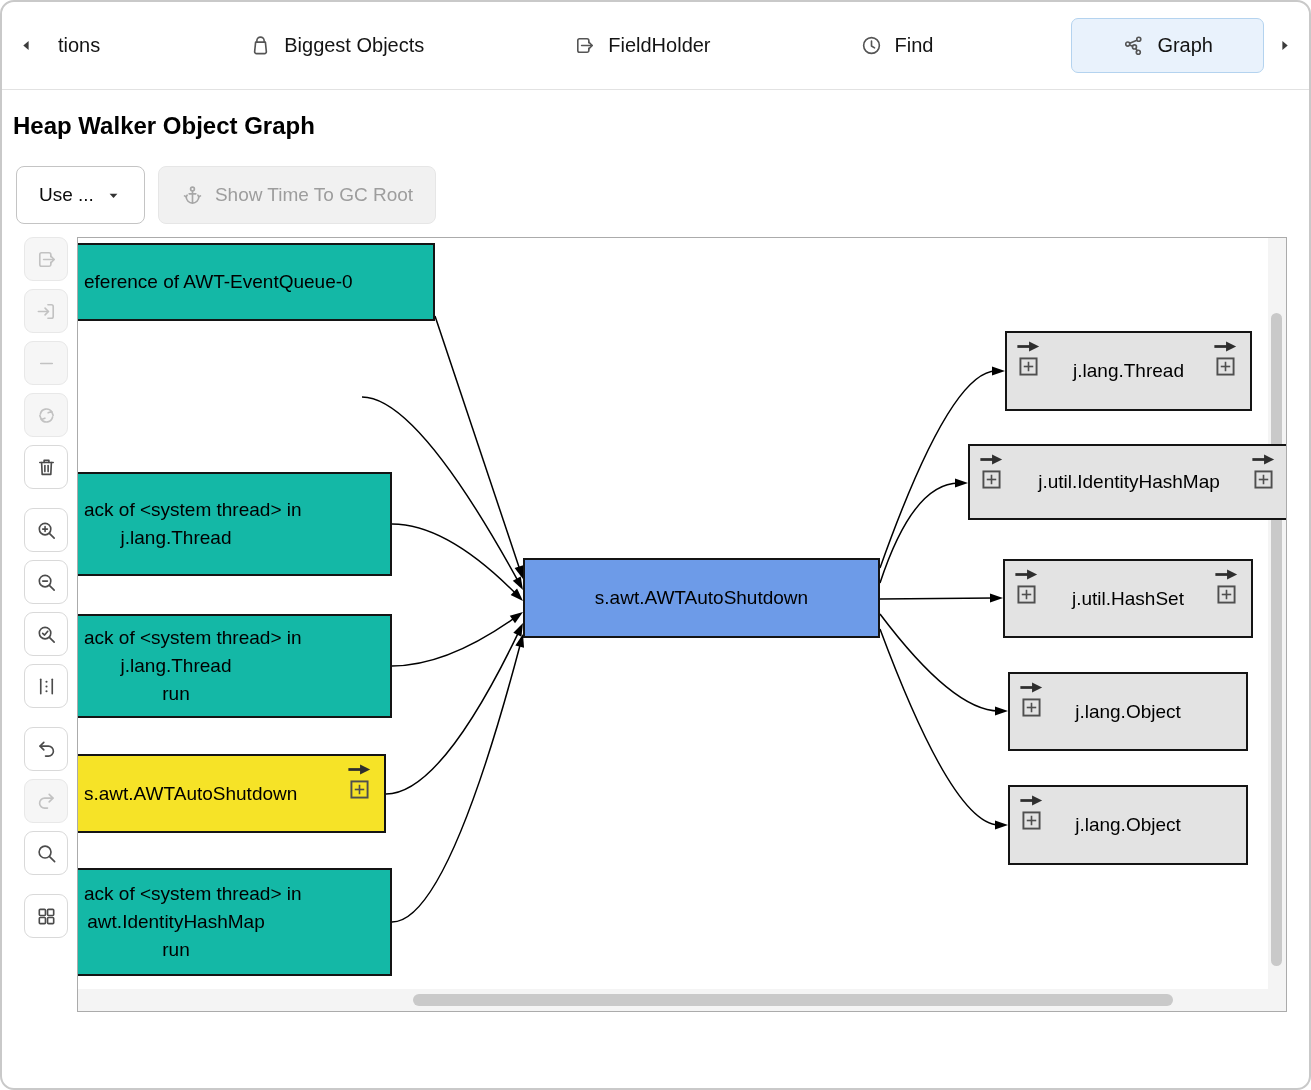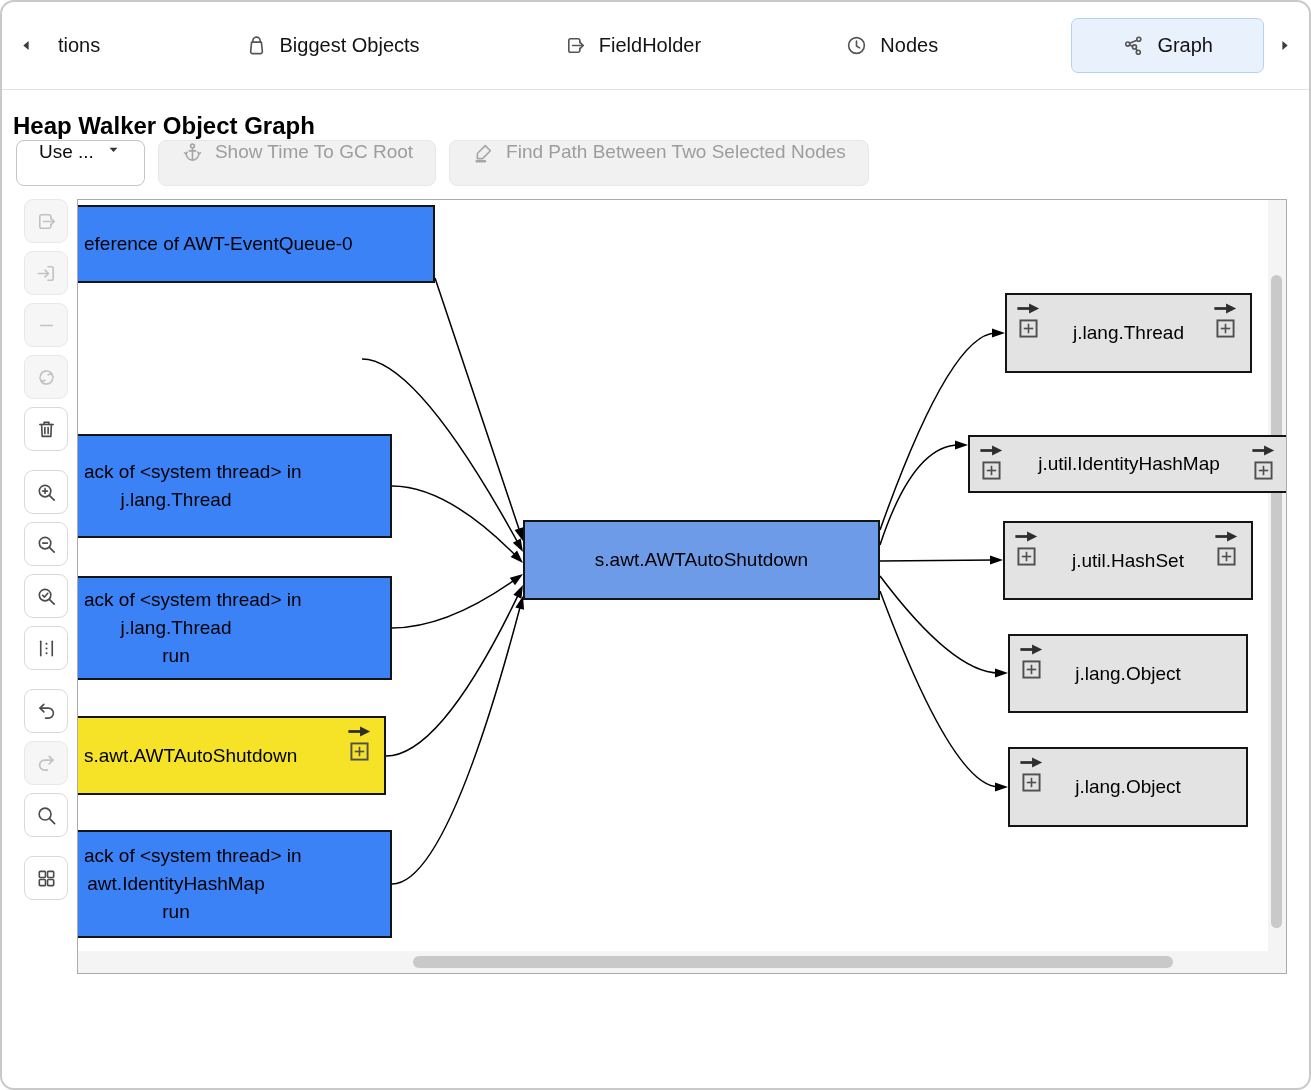--- a/index.html
+++ b/index.html
@@ -14,43 +14,43 @@
     height:88px;display:flex;align-items:center;justify-content:space-between;
     padding:4px 14px;border-bottom:1px solid #e2e2e2;font-size:20px;text-align:right;
   }
   .tab-group{display:flex;align-items:center;gap:10px;}
   .tab{display:flex;align-items:center;gap:12px;padding:14px 10px;border:1px solid transparent;border-radius:7px;color:#141414;white-space:nowrap;}
   .tab .ticon{color:#555;display:flex;}
   .tab.selected{background:#e9f2fc;border:1px solid #b4d3ef;padding:15px 50px;}
   .tab-scroll{border:none;background:none;padding:2px;color:#3c3c3c;display:flex;align-items:center;}
   
   .main{padding:0 11px;}
-  .page-title{font-size:24px;font-weight:700;margin:22px 0 0 0;color:#000;}
+  .page-title{font-size:24px;font-weight:700;margin:22px 0 26px 0;color:#000;}
   .page-desc{font-size:19.5px;line-height:31px;color:#1c1c1c;margin:0 0 22px 0;white-space:pre-line;}
   
   .action-row{display:flex;gap:13px;margin:0 0 13px 3px;}
-  .btn{height:46px;display:inline-flex;align-items:flex-start;gap:11px;padding:0 22px;
+  .btn{height:58px;display:inline-flex;align-items:center;gap:11px;padding:0 22px;
        border-radius:8px;font-size:19px;font-family:"Liberation Sans",sans-serif;}
   .btn-use{background:#fff;border:1px solid #c4c4c4;color:#0c0c0c;}
   .btn-disabled{background:#f1f1f1;border:1px solid #e6e6e6;color:#9d9d9d;}
   .btn .bicon{display:flex;color:#a6a6a6;}
   .btn-use .bicon{color:#333;}
   
   .graph-row{display:flex;gap:9px;padding:0 11px;}
   .tool-col{width:44px;display:flex;flex-direction:column;}
   .tool-btn{width:44px;height:44px;border-radius:9px;border:1px solid #d9d9d9;background:#fff;
             display:flex;align-items:center;justify-content:center;color:#4b4b4b;margin-bottom:8px;padding:0;}
   .tool-btn.disabled{color:#c2c2c2;background:#f6f6f6;border-color:#e8e8e8;}
   .tool-btn.group-start{margin-top:11px;}
   
   .canvas{position:relative;width:1232px;height:775px;border:1px solid #ababab;background:#fff;overflow:hidden;}
   #edge-layer{position:absolute;left:0;top:0;pointer-events:none;}
   .gnode{position:absolute;border:2px solid #141414;display:flex;flex-direction:column;justify-content:center;
          font-size:19px;line-height:28px;color:#000;}
-  .gnode.salmon{background:#3b82f6;}
+  .gnode.salmon{background:#14b8a6;}
   .gnode.gray{background:#e3e3e3;}
   .gnode.yellow{background:#f6e327;}
   .gnode.blue{background:#6d9be8;}
   .nline{white-space:nowrap;}
   .nline.left{text-align:left;padding-left:12px;}
   .nline.center{text-align:center;}
   .nline.bias{text-align:center;padding-right:110px;}
   .cluster{position:absolute;top:5px;display:flex;flex-direction:column;align-items:center;gap:2px;color:#3d3d3d;}
   .cluster.right{right:13px;}
   .cluster.left{left:9px;}
@@ -97,21 +97,21 @@
         </span>
         <span>FieldHolder</span>
       </div>
       <div class="tab">
         <span class="ticon">
           <svg width="23" height="23" viewBox="0 0 24 24" fill="none" stroke="currentColor" stroke-width="1.7" stroke-linecap="round" stroke-linejoin="round">
             <circle cx="12" cy="12" r="8.2"></circle>
             <polyline points="12,7.5 12,12.5 15.2,14.5"></polyline>
           </svg>
         </span>
-        <span>Nodes</span>
+        <span>Find</span>
       </div>
       <div class="tab-group">
         <div class="tab selected">
           <span class="ticon">
             <svg width="23" height="23" viewBox="0 0 24 24" fill="none" stroke="currentColor" stroke-width="1.7" stroke-linecap="round" stroke-linejoin="round">
               <circle cx="17.5" cy="5.5" r="2.1"></circle>
               <circle cx="6" cy="10.5" r="2.1"></circle>
               <circle cx="13" cy="13.5" r="2.1"></circle>
               <circle cx="17" cy="19" r="2.1"></circle>
               <line x1="15.6" y1="6.6" x2="8" y2="9.7"></line>
@@ -146,29 +146,20 @@
             <svg width="23" height="23" viewBox="0 0 24 24" fill="none" stroke="currentColor" stroke-width="1.7" stroke-linecap="round" stroke-linejoin="round">
               <circle cx="12" cy="5.3" r="2"></circle>
               <line x1="12" y1="7.3" x2="12" y2="19.5"></line>
               <line x1="8.5" y1="10.3" x2="15.5" y2="10.3"></line>
               <path d="M5.4 13.3a6.6 6.6 0 0 0 13.2 0"></path>
               <polyline points="3.7,12.4 5.4,13.3 6.4,11.6"></polyline>
               <polyline points="20.3,12.4 18.6,13.3 17.6,11.6"></polyline>
             </svg>
           </span>
         <span>Show Time To GC Root</span>
-      </button>
-      <button class="btn btn-disabled">
-        <span class="bicon" id="pen-ic">
-            <svg width="23" height="23" viewBox="0 0 24 24" fill="none" stroke="currentColor" stroke-width="1.7" stroke-linecap="round" stroke-linejoin="round">
-              <path d="M13.8 4.8l5.4 5.4L11 18.4H5.6V13z"></path>
-              <line x1="5" y1="21.2" x2="13.5" y2="21.2" stroke-width="2.6"></line>
-            </svg>
-          </span>
-        <span>Find Path Between Two Selected Nodes</span>
       </button>
     </div>
 
     <div class="graph-row">
       <div class="tool-col" id="tool-col">
           <button class="tool-btn disabled">
             <span style="display: flex;">
               <svg width="23" height="23" viewBox="0 0 24 24" fill="none" stroke="currentColor" stroke-width="1.7" stroke-linecap="round" stroke-linejoin="round">
                 <path d="M16.5 9V6.8A1.8 1.8 0 0 0 14.7 5H6.8A1.8 1.8 0 0 0 5 6.8v10.4A1.8 1.8 0 0 0 6.8 19h7.9a1.8 1.8 0 0 0 1.8-1.8V15"></path>
                 <line x1="9" y1="12" x2="20" y2="12"></line>
@@ -382,21 +373,21 @@
               </span>
               <span class="exp-plus">
                 <svg width="19" height="19" viewBox="0 0 20 20" fill="none" stroke="currentColor">
                   <rect x="1.5" y="1.5" width="17" height="17" stroke-width="2"></rect>
                   <line x1="5" y1="10" x2="15" y2="10" stroke-width="1.7"></line>
                   <line x1="10" y1="5" x2="10" y2="15" stroke-width="1.7"></line>
                 </svg>
               </span>
             </div>
           </div>
-          <div class="gnode gray" style="left: 890px; top: 206px; width: 322px; height: 58px; margin-top: 29px;">
+          <div class="gnode gray" style="left: 890px; top: 206px; width: 322px; height: 76px;">
             <div class="nline center">j.util.IdentityHashMap</div>
             <div class="cluster right">
               <span class="exp-arrow">
                 <svg width="24" height="17" viewBox="0 0 22 16" fill="none" stroke="currentColor">
                   <line x1="1" y1="8" x2="13" y2="8" stroke-width="2.6"></line>
                   <polygon points="12,3.4 21.5,8 12,12.6" fill="currentColor" stroke="none"></polygon>
                 </svg>
               </span>
               <span class="exp-plus">
                 <svg width="19" height="19" viewBox="0 0 20 20" fill="none" stroke="currentColor">

